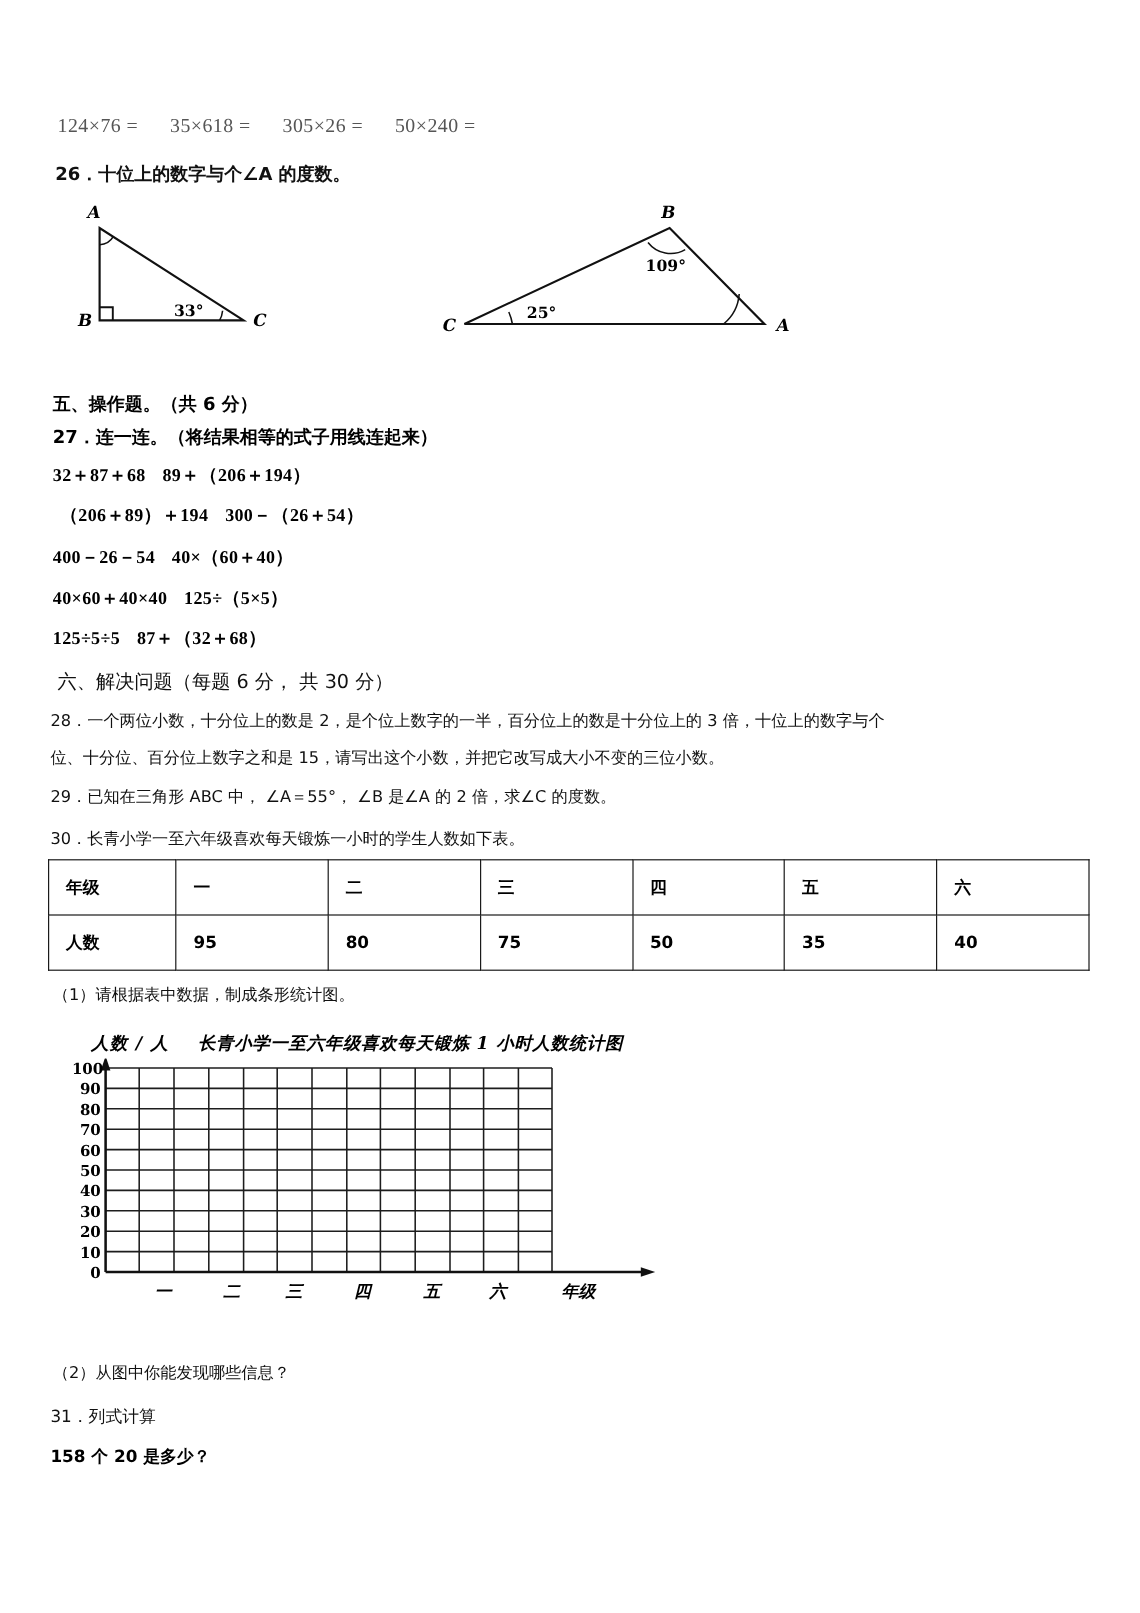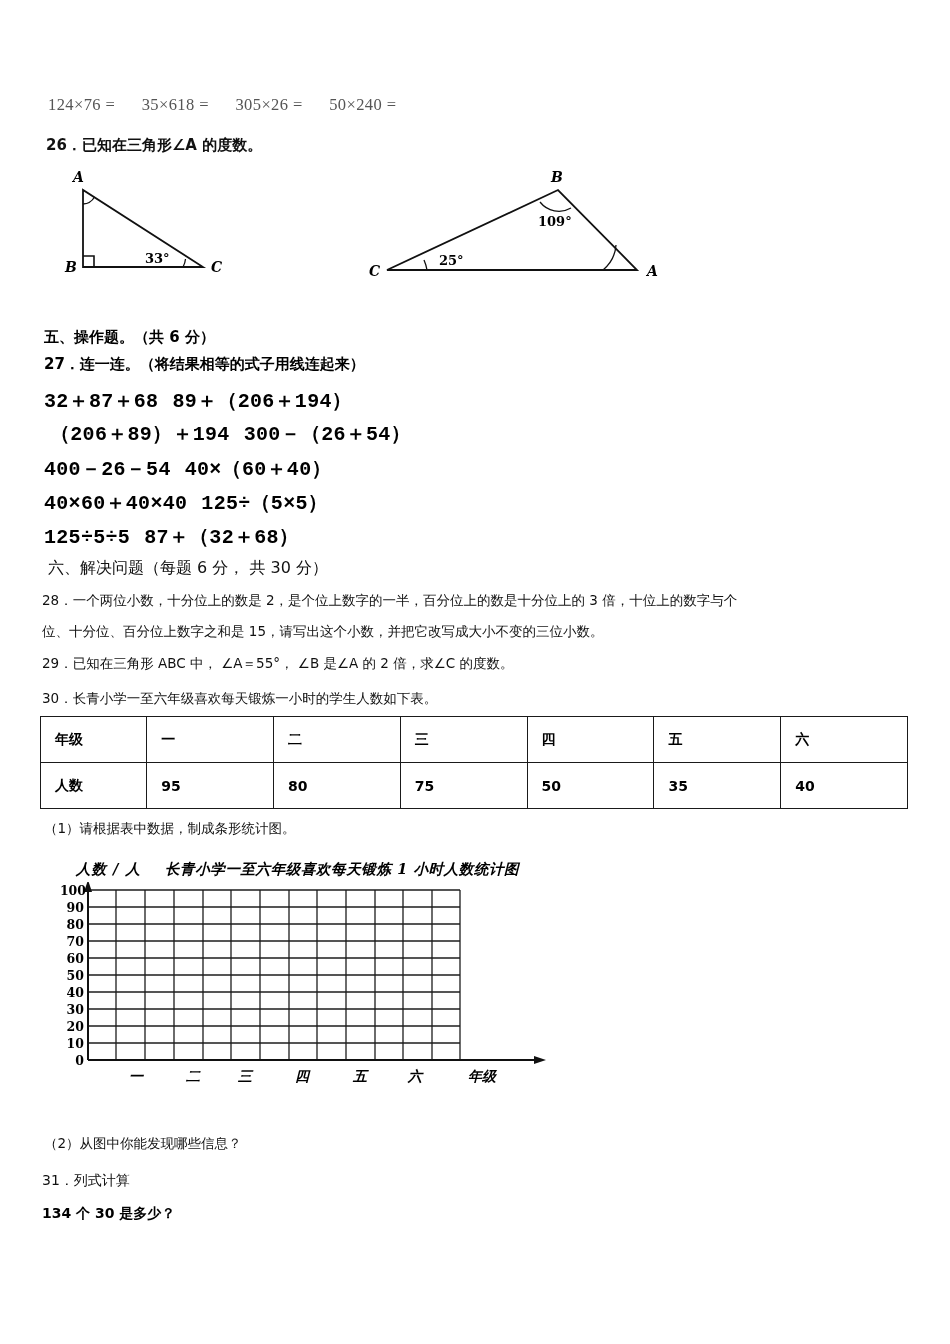--- a/index.html
+++ b/index.html
@@ -49,22 +49,22 @@
 
   .sec-head {
     font-family: "DejaVu Sans", "Liberation Sans", sans-serif;
     font-size: 15px;
     font-weight: bold;
   }
   .s5 { left: 44px; top: 328px; }
   .q27 { left: 44px; top: 355px; }
 
   .mathline {
-    font-family: Liberation Mono, monospace;
-    font-size: 20px;
+    font-family: Liberation Serif, serif;
+    font-size: 15px;
     font-weight: bold;
     letter-spacing: 0.3px;
     text-align: right;
   }
   .ml1 { left: 44px; top: 387px; }
   .ml2 { left: 50px; top: 420px; }
   .ml3 { left: 44px; top: 455px; }
   .ml4 { left: 44px; top: 489px; }
   .ml5 { left: 44px; top: 523px; }
   .mathline .gap { display: inline-block; width: 14px; }
@@ -129,21 +129,21 @@
 <div class="page">
 
   <div class="abs oral-row">
     <span>124×76 =</span>
     <span>35×618 =</span>
     <span>305×26 =</span>
     <span>50×240 =</span>
   </div>
 
   <div class="abs q-heading q26">
-    <span>26．</span><span>已知在三角形∠A 的度数。</span>
+    <span>26．</span><span>十位上的数字与个∠A 的度数。</span>
   </div>
 
   <div class="tri-wrap">
 
     <svg class="tri-svg tri1" width="200" height="125" viewBox="0 0 200 125">
 
       <polygon points="28,30 28,107 148,107" fill="none" stroke="#111" stroke-width="1.8"></polygon>
 
       <polyline points="28,96 39,96 39,107" fill="none" stroke="#111" stroke-width="1.6"></polyline>
 
@@ -283,15 +283,15 @@
         <text x="262" y="199">四</text>
         <text x="320" y="199">五</text>
         <text x="375" y="199">六</text>
         <text x="442" y="199">年级</text>
       </g>
     </svg>
   </div>
 
   <div class="abs body-cn q30b">（2）从图中你能发现哪些信息？</div>
   <div class="abs body-cn q31">31．列式计算</div>
-  <div class="abs q31b">134 个 30 是多少？</div>
+  <div class="abs q31b">158 个 20 是多少？</div>
 
 </div>
 
 </body></html>

